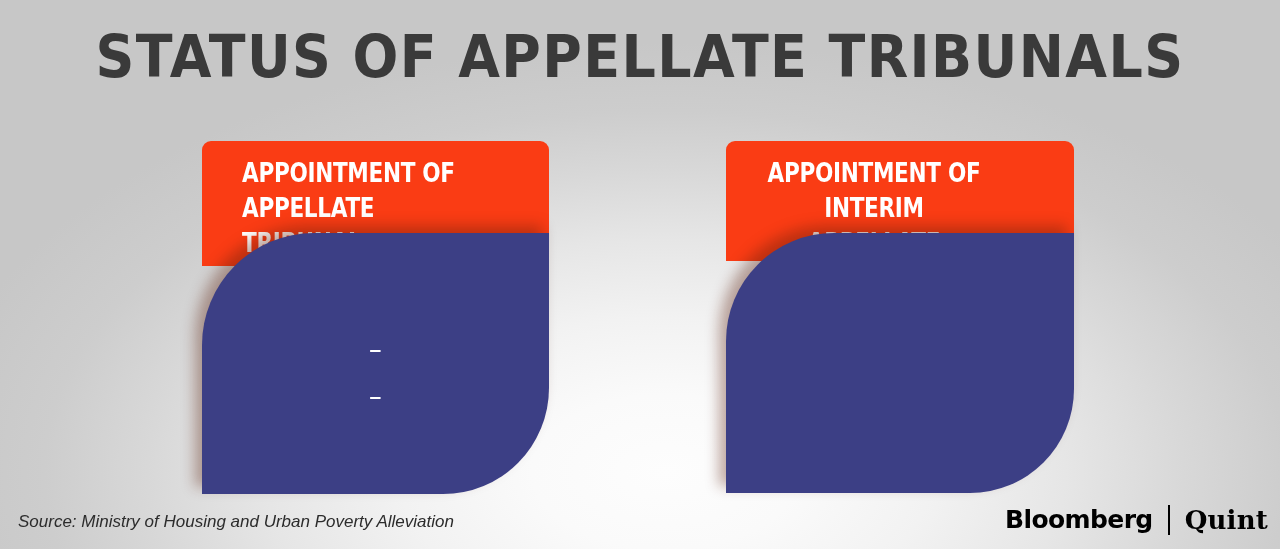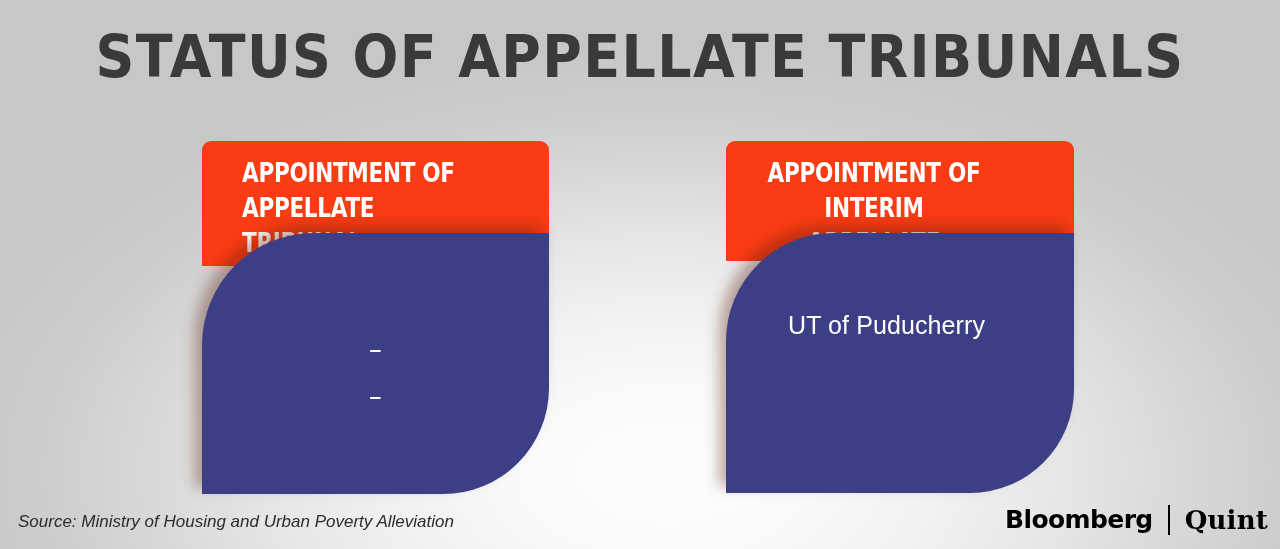--- a/index.html
+++ b/index.html
@@ -182,21 +182,20 @@
       <div class="card-line">–</div>
     </div>
   </div>
 
   <div class="card" id="card-right">
     <div class="card-header">
       <div class="card-header-text">APPOINTMENT OF INTERIM
 APPELLATE TRIBUNAL</div>
     </div>
     <div class="card-body">
-      <div class="card-line">UT of Puducherry</div>
     </div>
   </div>
 
   <div id="source-note">Source: Ministry of Housing and Urban Poverty Alleviation</div>
 
   <div id="brand-logo">
     <span id="brand-bloomberg">Bloomberg</span>
     <span id="brand-divider"></span>
     <span id="brand-quint">Quint</span>
   </div>

